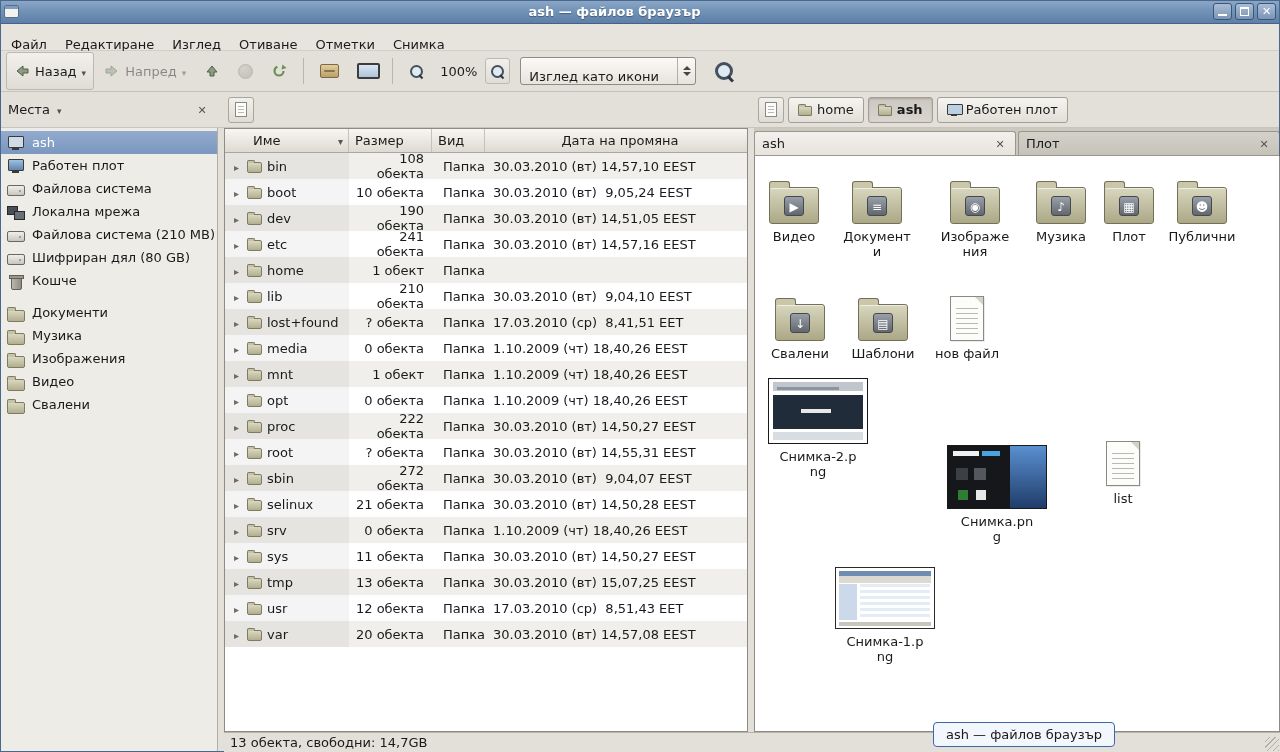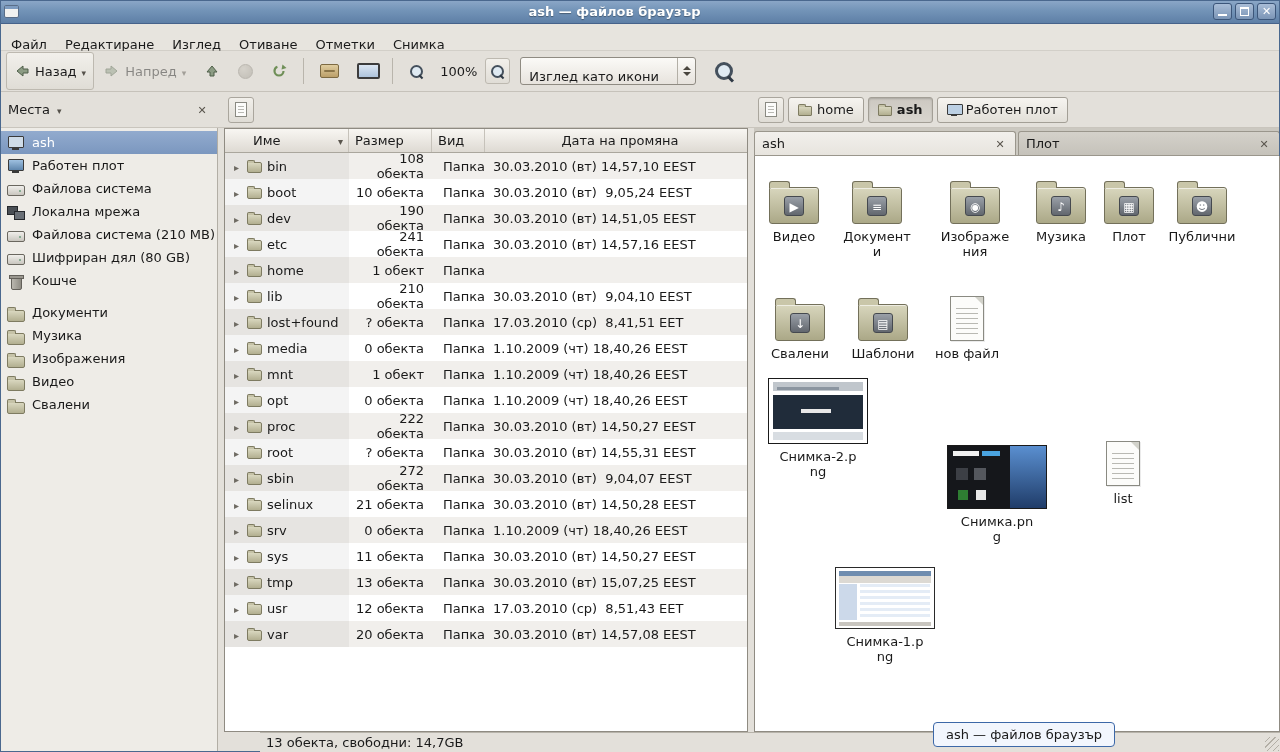--- a/index.html
+++ b/index.html
@@ -167,21 +167,21 @@
   .ivitem:nth-child(3){left:175px;top:14px} .ivitem:nth-child(4){left:261px;top:14px}
   .ivitem:nth-child(5){left:329px;top:14px} .ivitem:nth-child(6){left:402px;top:14px}
   .ivitem:nth-child(7){left:0px;top:131px} .ivitem:nth-child(8){left:83px;top:131px}
   .ivitem:nth-child(9){left:167px;top:131px}
   .ivitem:nth-child(10){left:11px;top:222px}
   .ivitem:nth-child(11){left:190px;top:289px}
   .ivitem:nth-child(12){left:323px;top:276px}
   .ivitem:nth-child(13){left:78px;top:411px}
 
   
-  .statusbar { height:24px; background:#e3e0da; border-top:1px solid #b7b3aa; display:flex; align-items:center; padding-left:6px; position:relative;margin-left:36px; }
+  .statusbar { height:24px; background:#e3e0da; border-top:1px solid #b7b3aa; display:flex; align-items:center; padding-left:6px; position:relative; }
   .grip { position:absolute; right:1px; bottom:1px; width:14px; height:14px; background:repeating-linear-gradient(135deg, transparent 0 3px, #b3afa6 3px 4px); }
   .tooltip { position:absolute; left:933px; top:722px; height:25px; display:flex; align-items:center; padding:0 12px; background:#f2f6fd; border:1px solid #3c68a8; border-radius:4px; z-index:20; }
 </style>
 </head>
 <body>
 
 <div class="window">
 
   <div class="titlebar">
     <span class="win-icon"></span>

